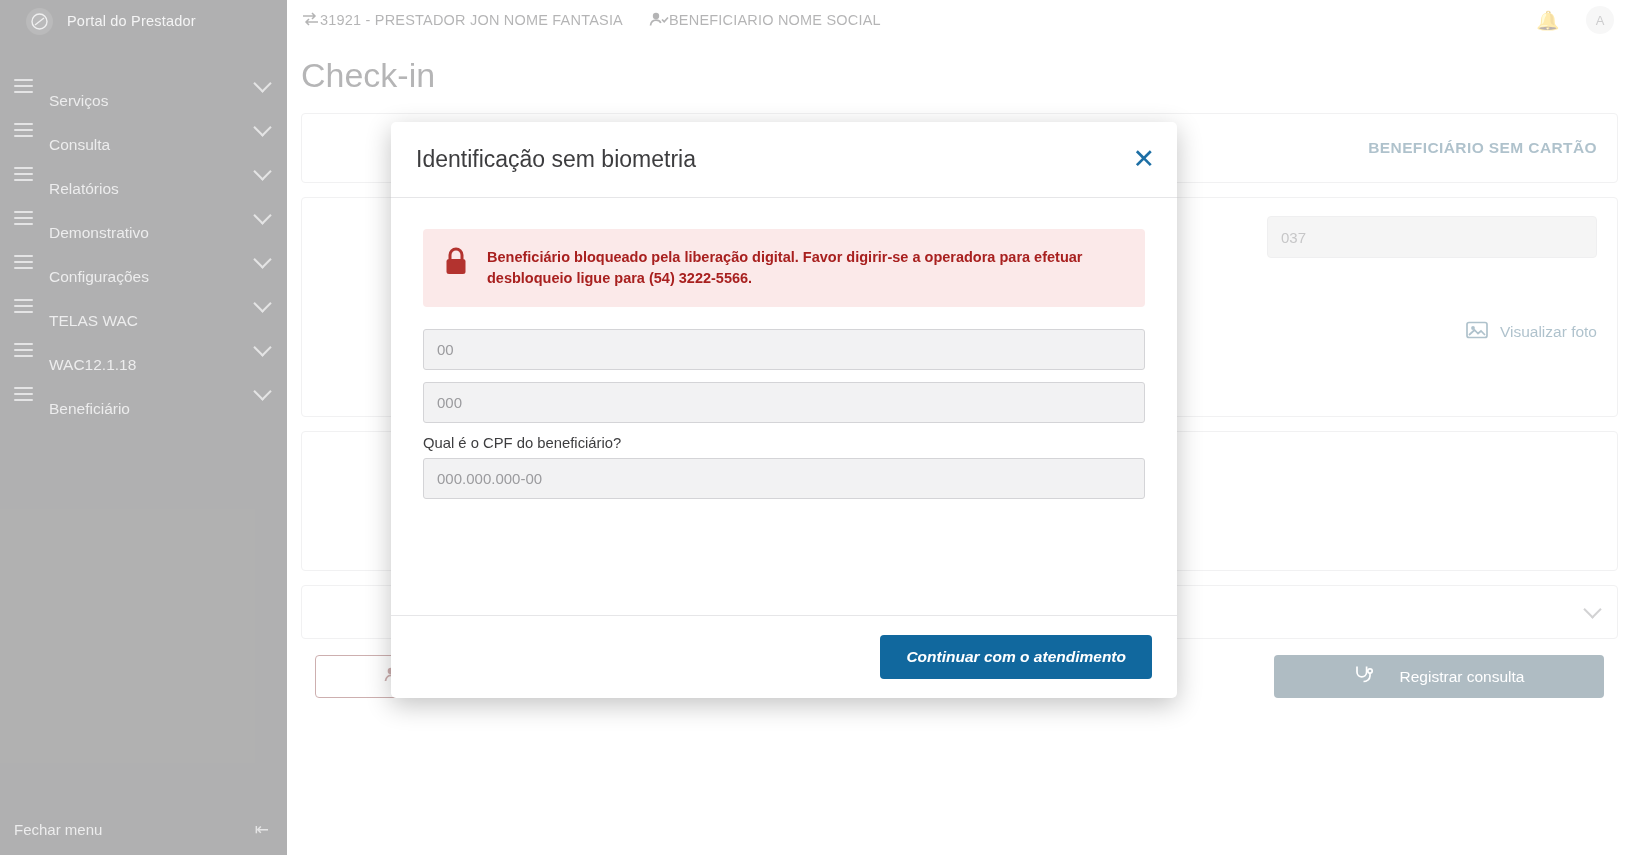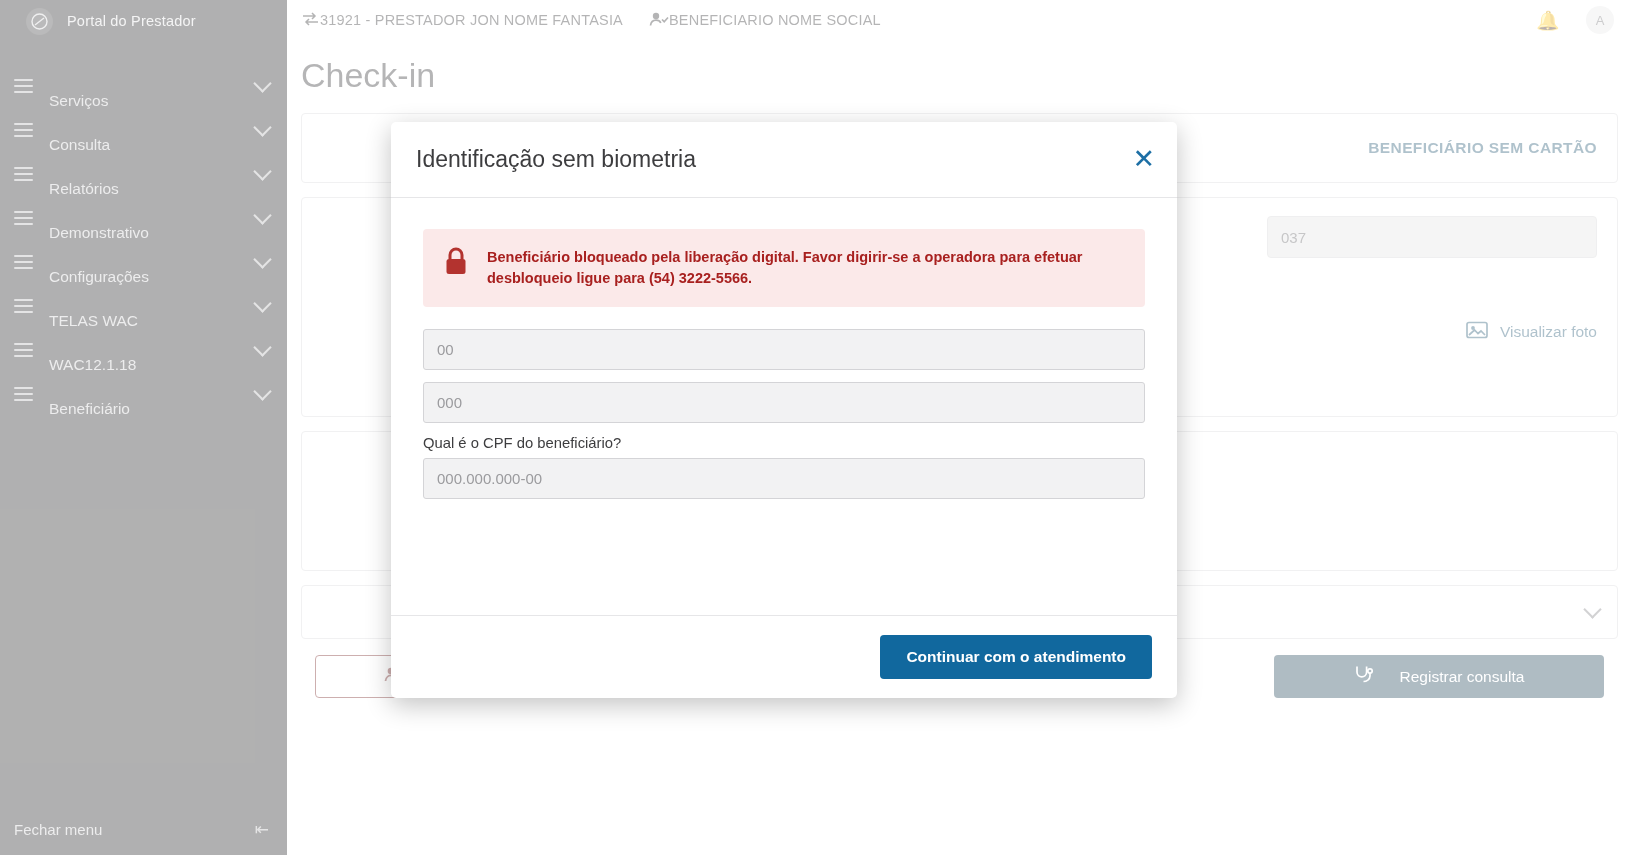--- a/index.html
+++ b/index.html
@@ -290,20 +290,21 @@
     height: 44px;
     padding: 0 26px;
     border: none;
     border-radius: 4px;
     background: #11689e;
     color: #fff;
     font-size: 15.5px;
     font-weight: 700;
     cursor: pointer;
     font-family: "Liberation Sans", sans-serif;
+    font-style: italic;
   }
 </style>
 </head>
 <body>
 
 <div id="app">
 
   <div class="sidebar">
     <div class="sidebar-header">
       <span class="logo-circle">

